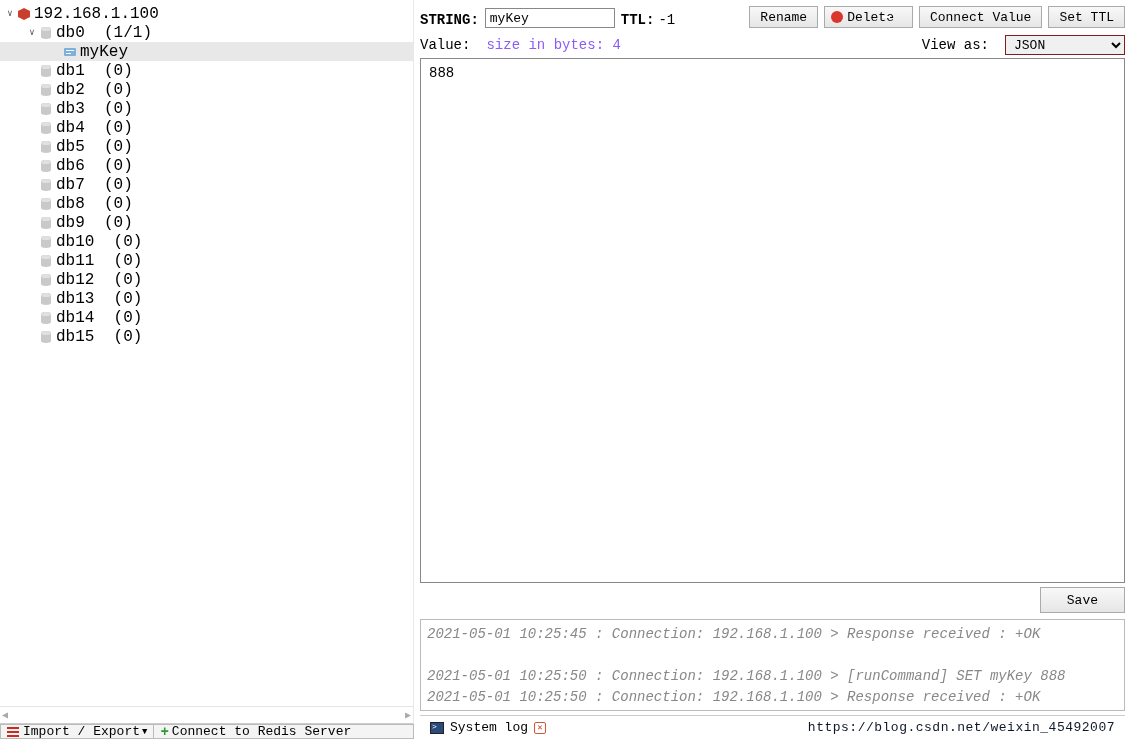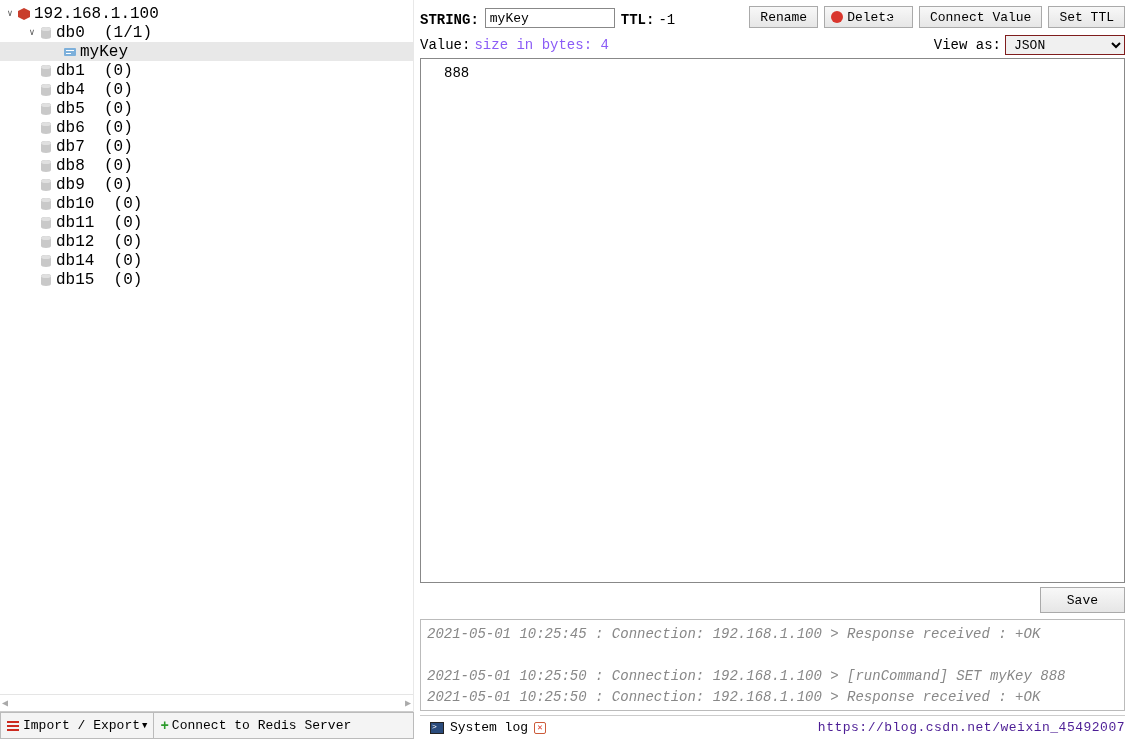--- a/index.html
+++ b/index.html
@@ -39,21 +39,21 @@
 .redis-icon svg, .db-icon svg, .key-icon svg { width:14px; height:14px; }
 .node-label { cursor: default; font-size: 16px; }
 .pad { display:inline-block; }
 
 .hscroll {
   height: 17px; border-top: 1px solid #e5e5e5;
   display: flex; align-items: center; justify-content: space-between;
   padding: 0 2px; color: #aaa; font-size: 10px;
 }
 .left-toolbar {
-  display: flex; border-top: 1px solid #ccc; height: 28px;
+  display: flex; border-top: 1px solid #ccc; height: 16px;
 }
 .left-toolbar .tb-btn {
   border: 1px solid #bbb; background: #f4f4f4; display:flex; align-items:center;
   padding: 0 6px; font-size: 13px; cursor: pointer; margin-right:-1px;
 }
 .tb-btn .caret { font-size: 9px; margin-left:2px; }
 
 .right-panel { flex: 1; display: flex; flex-direction: column; padding: 4px 6px 0 6px; min-width:0; }
 
 .key-header {
@@ -77,54 +77,54 @@
   border-radius:50%; background:#d9362d; margin-right:4px;
   position:relative;
 }
 .btn.del::after{
   content:""; position:relative; left:-12px; width:8px; height:2px; background:#fff;
 }
 .btn.del { padding-left:6px; }
 .spacer { flex: 1; }
 
 .value-header {
-  display: flex; align-items: center; height: 22px; margin-top: 6px; font-size:14px;
+  display: flex; align-items: center; height: 22px; margin-top: 6px; font-size:14px;gap:12px;
 }
 .value-meta { color: #8b5cf6; margin-left:4px;}
 .viewas-label { margin-left:auto; margin-right:4px; }
 .viewas-select {
   border:1px solid #7f1d1d; background:#f0f0f0; height:20px;
   font-family:inherit; font-size:13px; padding:0 4px; width:120px;
 }
 
 .value-editor {
   border: 1px solid #888; flex: 1; margin-top: 2px;
   font-family: "Courier New", monospace; font-size: 14px;
-  padding: 6px 23px; resize: none; outline: none;
+  padding: 6px 8px; resize: none; outline: none;
 }
 
 .save-row { display:flex; margin-top:4px; }
 .save-row .spacer { flex:1; }
 .save-btn { padding: 12px 26px; }
 
 .log-area {
   border: 1px solid #bbb; margin-top: 6px; height: 92px; overflow-y: scroll;
   padding: 4px 6px; font-family: "Courier New", monospace; font-size: 14px;
   color: #888; line-height: 1.5;
 }
 .log-line { white-space: pre-wrap; font-style: italic; }
 
 .bottom-row { display:flex; align-items:center; height:24px; border-top:1px solid #ccc; margin-top:4px; }
 .syslog-tab {
   display:flex; align-items:center; gap:6px; padding:0 10px; height:100%; cursor:pointer;
 }
 .syslog-ico { width:14px; height:12px; background:#2a4b7c; border:1px solid #222; display:inline-block; position:relative;}
 .syslog-ico::after{content:">"; color:#fff; font-size:8px; position:absolute; left:1px; top:-1px;}
 .close-x { width:12px; height:12px; border:1px solid #cc5b3a; color:#d43; font-size:9px; display:inline-flex; align-items:center; justify-content:center; border-radius:2px;}
-.watermark { margin-left:auto; color:#4c1d95; font-size:13px; letter-spacing:.5px;}
+.watermark { margin-left:auto; margin-right:10px; color:#0f172a; font-size:13px; letter-spacing:.5px;}
 
 .ie-icon { display:inline-flex; flex-direction:column; margin-right:4px;}
 .ie-icon span{ width:12px; height:2px; background:#cc2a1f; margin:1px 0;}
 .plus-icon { color:#2c9b2c; font-weight:bold; margin-right:3px; font-size:14px;}
 </style>
 </head>
 <body>
 
 <div class="main-area">
   <div class="left-panel">
@@ -182,20 +182,44 @@
           <div class="tree-node">
             <span class="pad" style="width:26px"></span>
             <span class="expander blank">∨</span>
             <span class="ico db-icon">
               <svg viewBox="0 0 14 14">
                 <ellipse cx="7" cy="3" rx="5" ry="2" fill="#b9b9b9"></ellipse>
                 <path d="M2 3v8c0 1.1 2.2 2 5 2s5-.9 5-2V3" fill="#c9c9c9"></path>
                 <ellipse cx="7" cy="3" rx="5" ry="2" fill="#e0e0e0"></ellipse>
               </svg>
             </span>
+            <span class="node-label">db2&nbsp;&nbsp;(0)</span>
+          </div>
+          <div class="tree-node">
+            <span class="pad" style="width:26px"></span>
+            <span class="expander blank">∨</span>
+            <span class="ico db-icon">
+              <svg viewBox="0 0 14 14">
+                <ellipse cx="7" cy="3" rx="5" ry="2" fill="#b9b9b9"></ellipse>
+                <path d="M2 3v8c0 1.1 2.2 2 5 2s5-.9 5-2V3" fill="#c9c9c9"></path>
+                <ellipse cx="7" cy="3" rx="5" ry="2" fill="#e0e0e0"></ellipse>
+              </svg>
+            </span>
+            <span class="node-label">db3&nbsp;&nbsp;(0)</span>
+          </div>
+          <div class="tree-node">
+            <span class="pad" style="width:26px"></span>
+            <span class="expander blank">∨</span>
+            <span class="ico db-icon">
+              <svg viewBox="0 0 14 14">
+                <ellipse cx="7" cy="3" rx="5" ry="2" fill="#b9b9b9"></ellipse>
+                <path d="M2 3v8c0 1.1 2.2 2 5 2s5-.9 5-2V3" fill="#c9c9c9"></path>
+                <ellipse cx="7" cy="3" rx="5" ry="2" fill="#e0e0e0"></ellipse>
+              </svg>
+            </span>
             <span class="node-label">db4&nbsp;&nbsp;(0)</span>
           </div>
           <div class="tree-node">
             <span class="pad" style="width:26px"></span>
             <span class="expander blank">∨</span>
             <span class="ico db-icon">
               <svg viewBox="0 0 14 14">
                 <ellipse cx="7" cy="3" rx="5" ry="2" fill="#b9b9b9"></ellipse>
                 <path d="M2 3v8c0 1.1 2.2 2 5 2s5-.9 5-2V3" fill="#c9c9c9"></path>
                 <ellipse cx="7" cy="3" rx="5" ry="2" fill="#e0e0e0"></ellipse>
@@ -279,20 +303,32 @@
             <span class="pad" style="width:26px"></span>
             <span class="expander blank">∨</span>
             <span class="ico db-icon">
               <svg viewBox="0 0 14 14">
                 <ellipse cx="7" cy="3" rx="5" ry="2" fill="#b9b9b9"></ellipse>
                 <path d="M2 3v8c0 1.1 2.2 2 5 2s5-.9 5-2V3" fill="#c9c9c9"></path>
                 <ellipse cx="7" cy="3" rx="5" ry="2" fill="#e0e0e0"></ellipse>
               </svg>
             </span>
             <span class="node-label">db12&nbsp;&nbsp;(0)</span>
+          </div>
+          <div class="tree-node">
+            <span class="pad" style="width:26px"></span>
+            <span class="expander blank">∨</span>
+            <span class="ico db-icon">
+              <svg viewBox="0 0 14 14">
+                <ellipse cx="7" cy="3" rx="5" ry="2" fill="#b9b9b9"></ellipse>
+                <path d="M2 3v8c0 1.1 2.2 2 5 2s5-.9 5-2V3" fill="#c9c9c9"></path>
+                <ellipse cx="7" cy="3" rx="5" ry="2" fill="#e0e0e0"></ellipse>
+              </svg>
+            </span>
+            <span class="node-label">db13&nbsp;&nbsp;(0)</span>
           </div>
           <div class="tree-node">
             <span class="pad" style="width:26px"></span>
             <span class="expander blank">∨</span>
             <span class="ico db-icon">
               <svg viewBox="0 0 14 14">
                 <ellipse cx="7" cy="3" rx="5" ry="2" fill="#b9b9b9"></ellipse>
                 <path d="M2 3v8c0 1.1 2.2 2 5 2s5-.9 5-2V3" fill="#c9c9c9"></path>
                 <ellipse cx="7" cy="3" rx="5" ry="2" fill="#e0e0e0"></ellipse>
               </svg>

